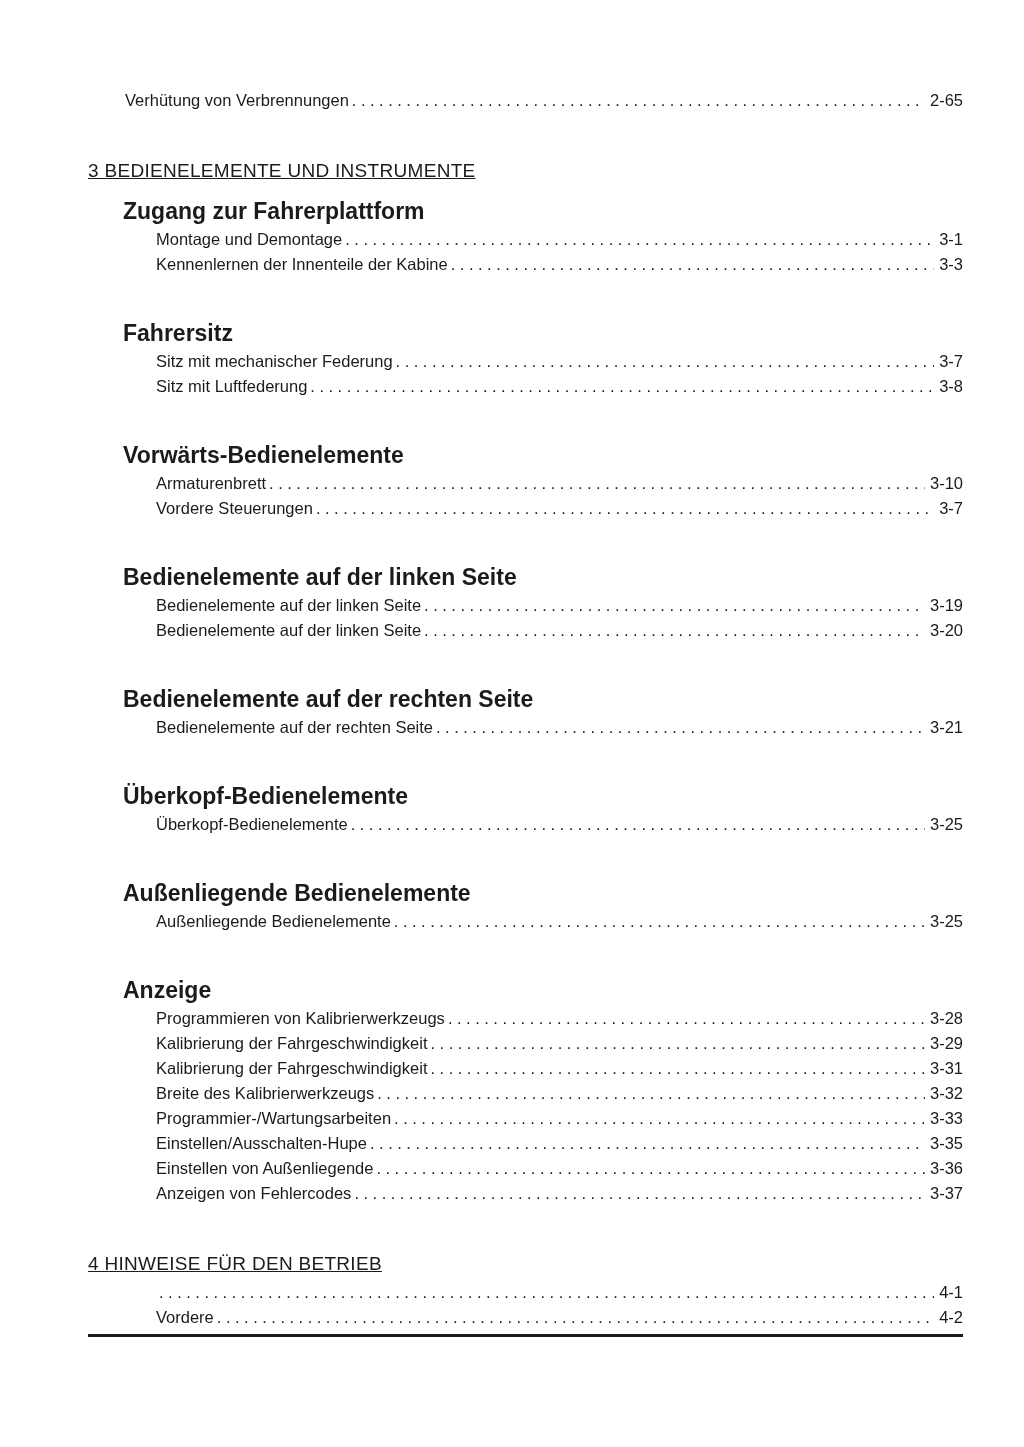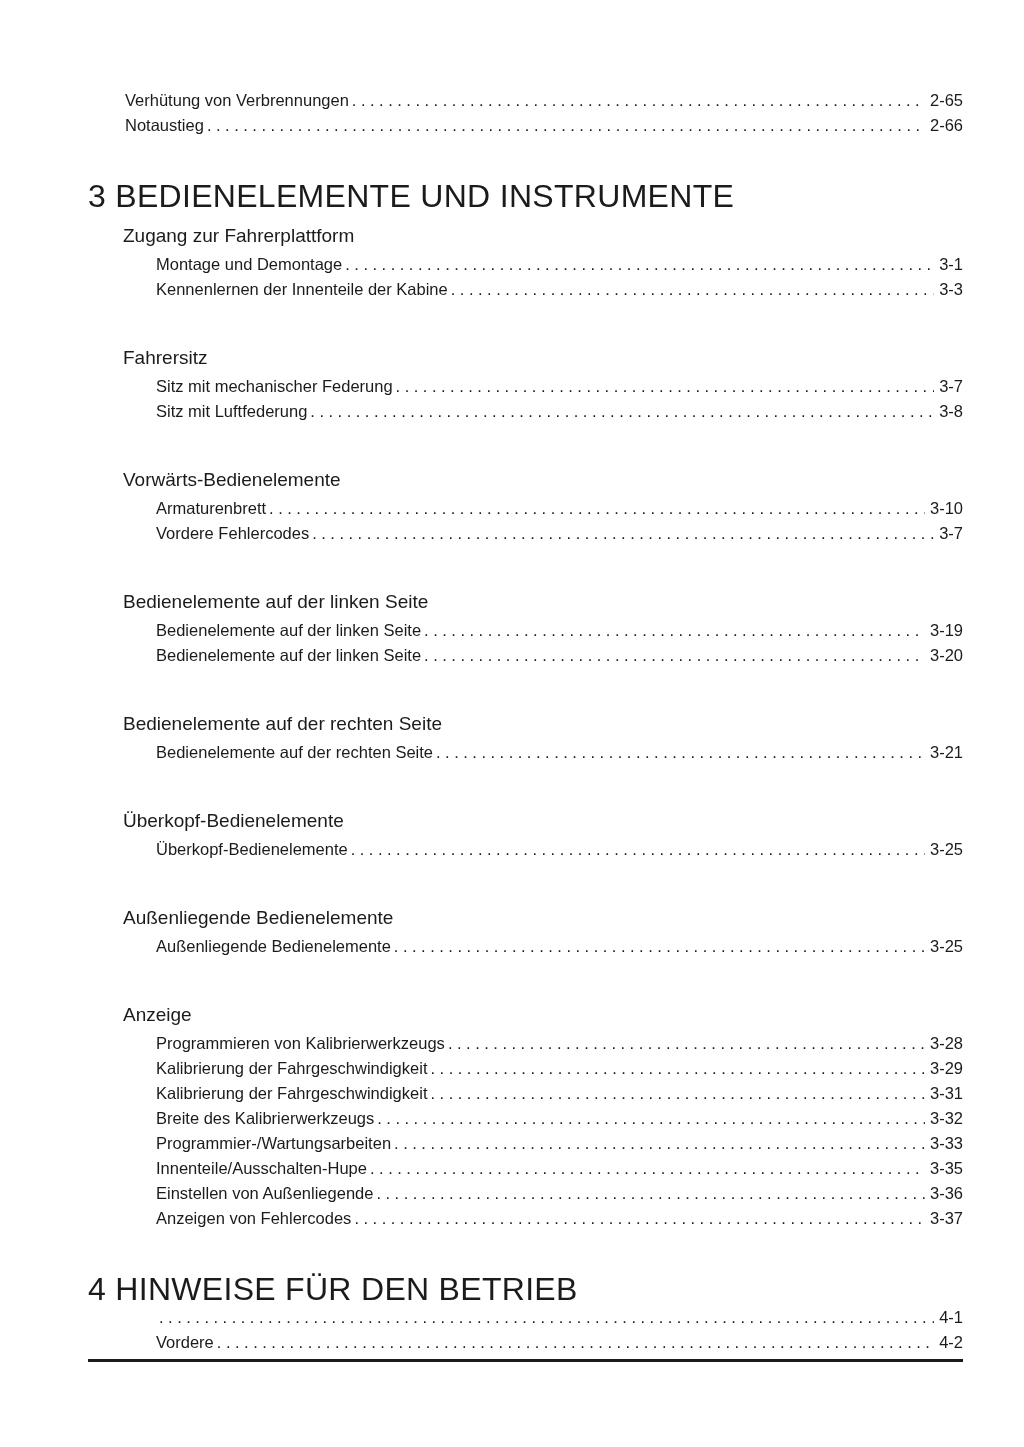--- a/index.html
+++ b/index.html
@@ -12,31 +12,32 @@
     font-family:"Liberation Sans", sans-serif;
     color:#1b1b1b;
   }
   .content {
     position:absolute;
     left:88px;
     top:88px;
     width:875px;
   }
   .chapter-title {
-    font-size:32px;
+    font-size:19px;
     line-height:32px;
     font-weight:400;
     letter-spacing:0.3px;
     margin:42px 0 0 0;
     white-space:nowrap;
+    text-decoration:underline;
   }
   .section-title {
-    font-size:19px;
+    font-size:23px;
     line-height:32px;
-    font-weight:400;
+    font-weight:700;
     margin:40px 0 0 0;
     padding-left:35px;
     white-space:nowrap;
   }
   .section-title.after-chapter { margin-top:8px; }
   .toc-groups > :first-child { margin-top:0; }
   .toc-entry {
     display:flex;
     align-items:flex-start;
     font-size:16.5px;
@@ -67,25 +68,20 @@
 <body>
 
 <div class="page">
   <div class="content">
     <div class="toc-groups">
         <div class="toc-entry shallow">
           <span class="label">Verhütung von Verbrennungen</span>
           <span class="dots"></span>
           <span class="pagenum">2-65</span>
         </div>
-        <div class="toc-entry shallow">
-          <span class="label">Notaustieg</span>
-          <span class="dots"></span>
-          <span class="pagenum">2-66</span>
-        </div>
         <h2 class="chapter-title">3 BEDIENELEMENTE UND INSTRUMENTE</h2>
         <h3 class="section-title after-chapter">Zugang zur Fahrerplattform</h3>
         <div class="toc-entry">
           <span class="label">Montage und Demontage</span>
           <span class="dots"></span>
           <span class="pagenum">3-1</span>
         </div>
         <div class="toc-entry">
           <span class="label">Kennenlernen der Innenteile der Kabine</span>
           <span class="dots"></span>
@@ -102,21 +98,21 @@
           <span class="dots"></span>
           <span class="pagenum">3-8</span>
         </div>
         <h3 class="section-title">Vorwärts-Bedienelemente</h3>
         <div class="toc-entry">
           <span class="label">Armaturenbrett</span>
           <span class="dots"></span>
           <span class="pagenum">3-10</span>
         </div>
         <div class="toc-entry">
-          <span class="label">Vordere Fehlercodes</span>
+          <span class="label">Vordere Steuerungen</span>
           <span class="dots"></span>
           <span class="pagenum">3-7</span>
         </div>
         <h3 class="section-title">Bedienelemente auf der linken Seite</h3>
         <div class="toc-entry">
           <span class="label">Bedienelemente auf der linken Seite</span>
           <span class="dots"></span>
           <span class="pagenum">3-19</span>
         </div>
         <div class="toc-entry">
@@ -162,21 +158,21 @@
           <span class="label">Breite des Kalibrierwerkzeugs</span>
           <span class="dots"></span>
           <span class="pagenum">3-32</span>
         </div>
         <div class="toc-entry">
           <span class="label">Programmier-/Wartungsarbeiten</span>
           <span class="dots"></span>
           <span class="pagenum">3-33</span>
         </div>
         <div class="toc-entry">
-          <span class="label">Innenteile/Ausschalten-Hupe</span>
+          <span class="label">Einstellen/Ausschalten-Hupe</span>
           <span class="dots"></span>
           <span class="pagenum">3-35</span>
         </div>
         <div class="toc-entry">
           <span class="label">Einstellen von Außenliegende</span>
           <span class="dots"></span>
           <span class="pagenum">3-36</span>
         </div>
         <div class="toc-entry">
           <span class="label">Anzeigen von Fehlercodes</span>

